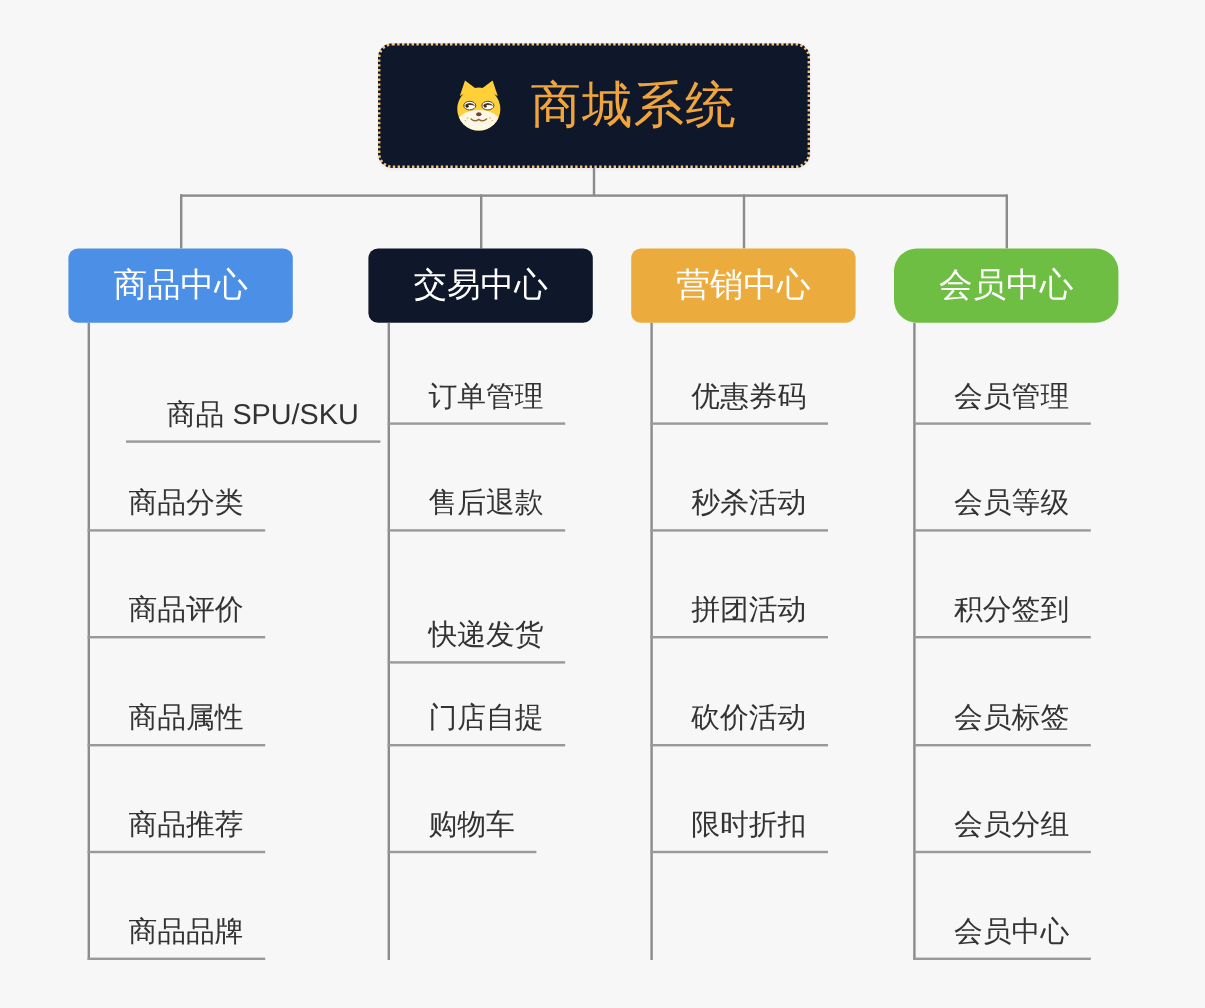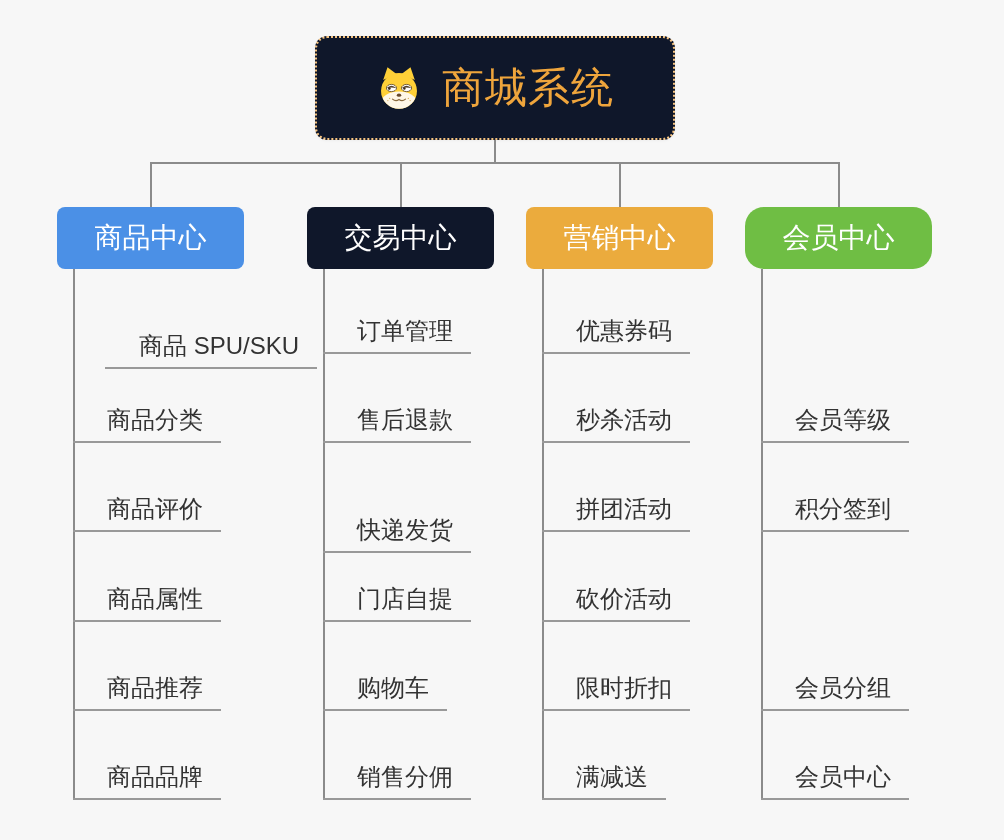--- a/index.html
+++ b/index.html
@@ -109,38 +109,38 @@
       <div class="column" style="left: 307px;">
         <div class="branch-box" style="background: #0f172a;">
           <span class="branch-label">交易中心</span>
         </div>
         <div class="spine"></div>
         <div class="leaf" style="top: 147px;">订单管理</div>
         <div class="leaf" style="top: 236px;">售后退款</div>
         <div class="leaf" style="top: 325px; margin-top: 21px;">快递发货</div>
         <div class="leaf" style="top: 415px;">门店自提</div>
         <div class="leaf" style="top: 504px;">购物车</div>
-        <div class="leaf" style="top: 593px;">销售分佣</div>
       </div>
       <div class="column" style="left: 526px;">
         <div class="branch-box" style="background: rgb(235, 171, 61);">
           <span class="branch-label">营销中心</span>
         </div>
         <div class="spine"></div>
         <div class="leaf" style="top: 147px;">优惠券码</div>
         <div class="leaf" style="top: 236px;">秒杀活动</div>
         <div class="leaf" style="top: 325px;">拼团活动</div>
         <div class="leaf" style="top: 415px;">砍价活动</div>
         <div class="leaf" style="top: 504px;">限时折扣</div>
-        <div class="leaf" style="top: 593px;">满减送</div>
       </div>
       <div class="column" style="left: 745px;">
         <div class="branch-box" style="background: rgb(111, 190, 68); border-radius: 19px;">
           <span class="branch-label">会员中心</span>
         </div>
         <div class="spine"></div>
+        <div class="leaf" style="top: 147px;">会员管理</div>
         <div class="leaf" style="top: 236px;">会员等级</div>
         <div class="leaf" style="top: 325px;">积分签到</div>
+        <div class="leaf" style="top: 415px;">会员标签</div>
         <div class="leaf" style="top: 504px;">会员分组</div>
         <div class="leaf" style="top: 593px;">会员中心</div>
       </div>
     </div>
 </div>
 
 </body></html>

